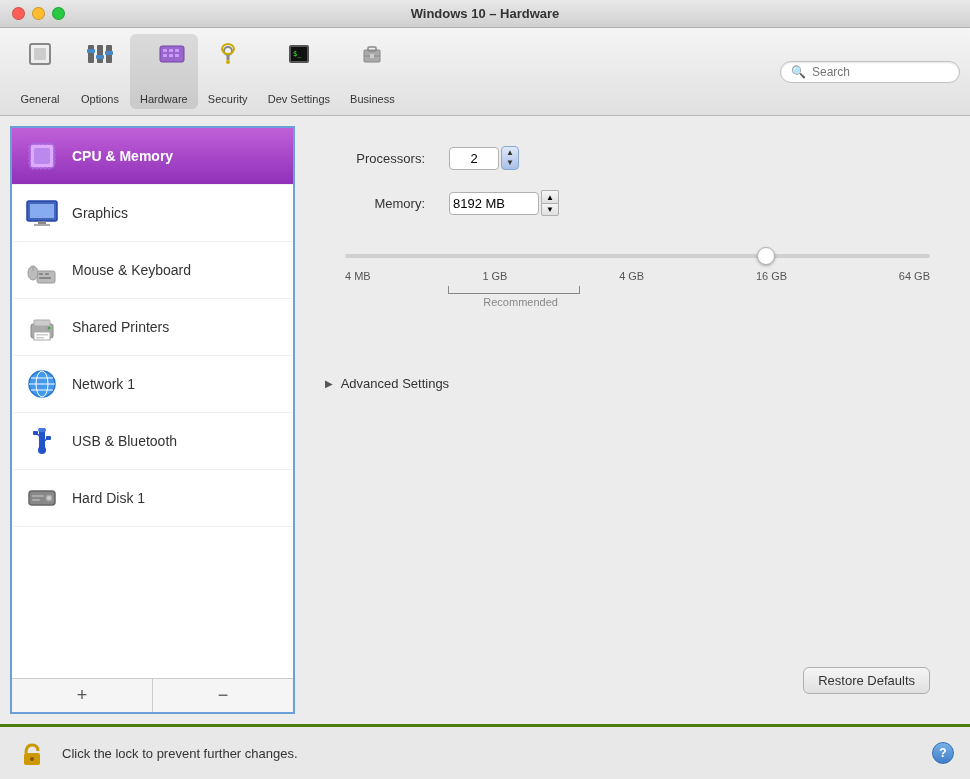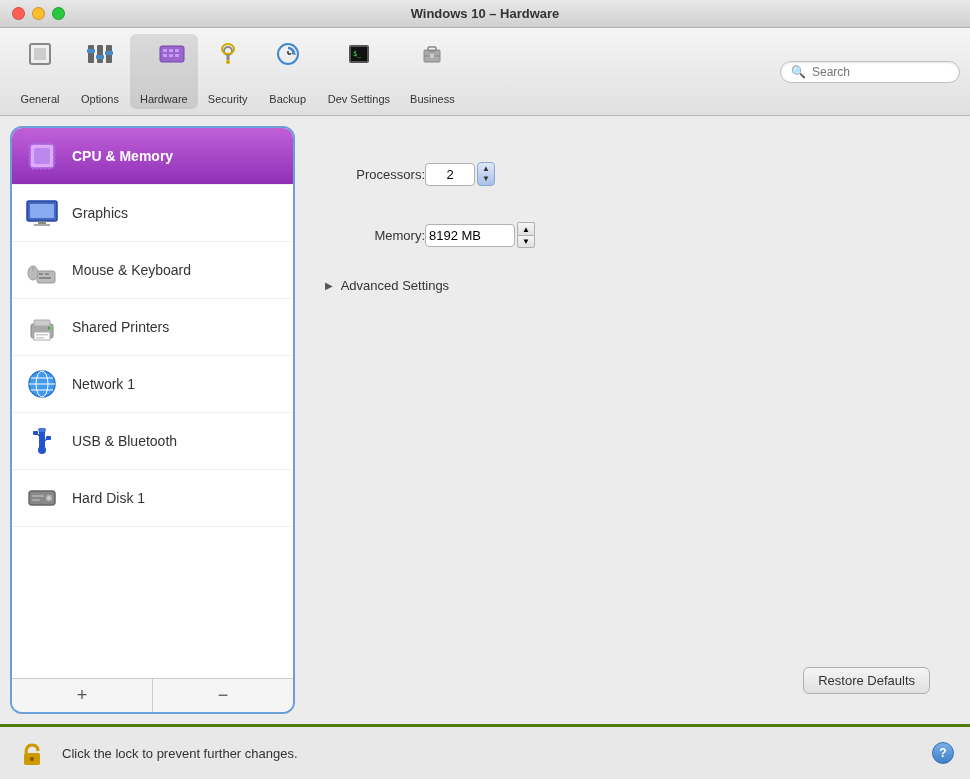--- a/index.html
+++ b/index.html
@@ -110,21 +110,21 @@
       padding: 10px;
       gap: 0;
     }
 
     
     .sidebar {
       width: 285px;
       flex-shrink: 0;
       background: white;
       border: 2px solid #6a9fd8;
-      border-radius: 12px;
+      border-radius: 0;
       display: flex;
       flex-direction: column;
       overflow: hidden;
     }
     .sidebar-list {
       flex: 1;
       overflow-y: auto;
     }
     .sidebar-item {
       display: flex;
@@ -178,22 +178,21 @@
       flex: 1;
       padding: 20px 30px;
       display: flex;
       flex-direction: column;
       gap: 20px;
     }
 
     .form-row {
       display: flex;
       align-items: center;
-      gap: 0;
-      margin-top: 16px;
+      gap: 24px;
     }
     .form-label {
       font-size: 13px;
       color: #333;
       width: 100px;
       text-align: right;
     }
     .spinner-input {
       display: flex;
       align-items: center;
@@ -407,32 +406,20 @@
       <svg width="28" height="28" viewBox="0 0 28 28">
         <circle cx="14" cy="11" r="4" fill="none" stroke="#888" stroke-width="2"></circle>
         <line x1="14" y1="15" x2="14" y2="20" stroke="#888" stroke-width="3"></line>
         <ellipse cx="14" cy="22" rx="2" ry="2" fill="#ccaa00"></ellipse>
         <ellipse cx="14" cy="9" rx="6" ry="5" fill="none" stroke="#ccaa00" stroke-width="2"></ellipse>
       </svg>
     </div>
     <span class="toolbar-label">Security</span>
   </div>
 
-  <div class="toolbar-item">
-    <div class="toolbar-icon">
-      <svg width="28" height="28" viewBox="0 0 28 28">
-        <circle cx="14" cy="14" r="10" fill="none" stroke="#4488cc" stroke-width="2"></circle>
-        <path d="M14 8 A6 6 0 0 1 20 14" fill="none" stroke="#4488cc" stroke-width="2.5"></path>
-        <polygon points="20,10 22,15 17,14" fill="#4488cc"></polygon>
-        <line x1="14" y1="14" x2="14" y2="11" stroke="#333" stroke-width="1.5"></line>
-        <line x1="14" y1="14" x2="17" y2="14" stroke="#333" stroke-width="1.5"></line>
-      </svg>
-    </div>
-    <span class="toolbar-label">Backup</span>
-  </div>
 
   <div class="toolbar-item">
     <div class="toolbar-icon">
       <svg width="28" height="28" viewBox="0 0 28 28">
         <rect x="4" y="5" width="20" height="18" rx="2" fill="#555"></rect>
         <rect x="6" y="7" width="16" height="14" fill="#111"></rect>
         <text x="8" y="16" font-family="monospace" font-size="7" fill="#33ff33">$_</text>
       </svg>
     </div>
     <span class="toolbar-label">Dev Settings</span>
@@ -604,20 +591,44 @@
       <span class="form-label">Memory:</span>
       <div class="memory-input-wrapper">
         <input class="memory-value-box" type="text" value="8192 MB" style="">
         <div class="memory-stepper">
           <div class="stepper-btn">▲</div>
           <div class="stepper-btn">▼</div>
         </div>
       </div>
     </div>
 
+    <div class="slider-container" style="margin-left:20px; margin-top: 10px;">
+      <div class="slider-track-wrapper">
+        <div class="slider-track"></div>
+        <div class="slider-thumb" style="left: 72%;"></div>
+      </div>
+      <div class="slider-labels">
+        <span>4 MB</span>
+        <span>1 GB</span>
+        <span>4 GB</span>
+        <span>16 GB</span>
+        <span>64 GB</span>
+      </div>
+
+      <div style="position:relative; height:30px; margin-top:4px;">
+        <div style="position:absolute; left:calc(18% - 2px); display:flex; flex-direction:column; align-items:flex-start;">
+          <div style="display:flex; align-items:flex-end;">
+            <div style="width:1px; height:8px; background:#888;"></div>
+            <div style="width:130px; height:1px; background:#888;"></div>
+            <div style="width:1px; height:8px; background:#888;"></div>
+          </div>
+          <div style="padding-left:35px; font-size:11px; color:#888; margin-top:2px;">Recommended</div>
+        </div>
+      </div>
+    </div>
 
     <div class="advanced-settings" style="margin-top: 10px;">
       <span class="triangle-icon">▶</span>
       <span>Advanced Settings</span>
     </div>
 
     <div style="flex:1;"></div>
 
     <div style="display:flex; justify-content:flex-end;">
       <button class="restore-btn">Restore Defaults</button>

